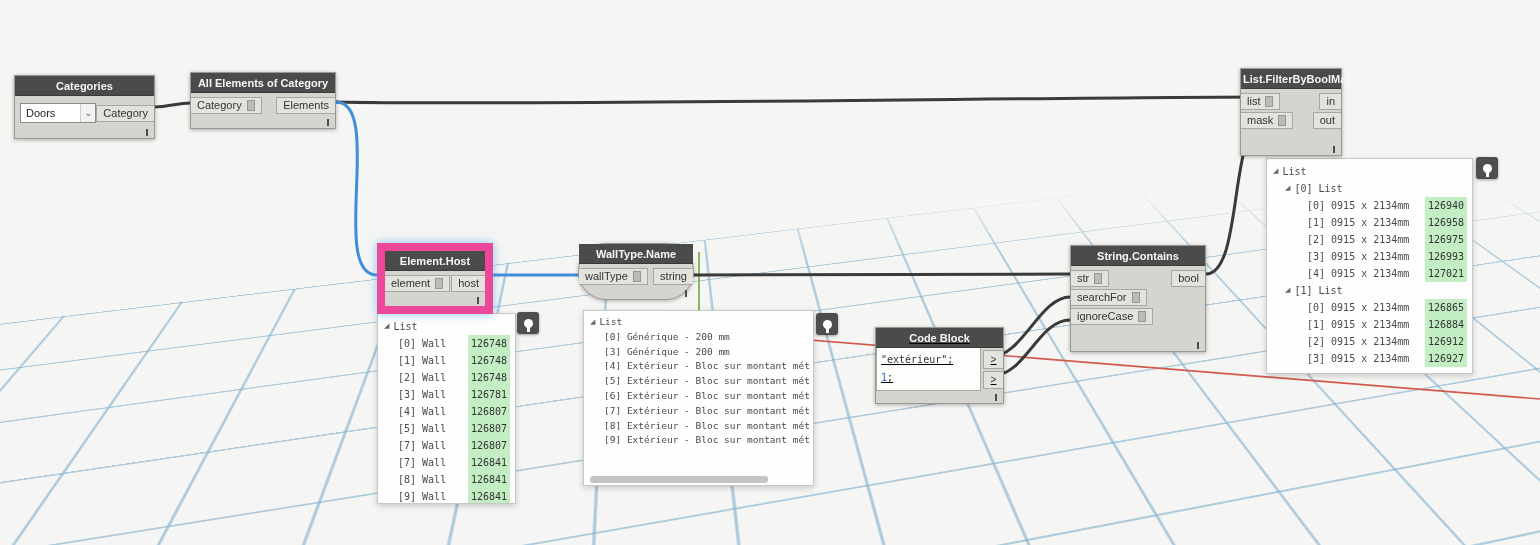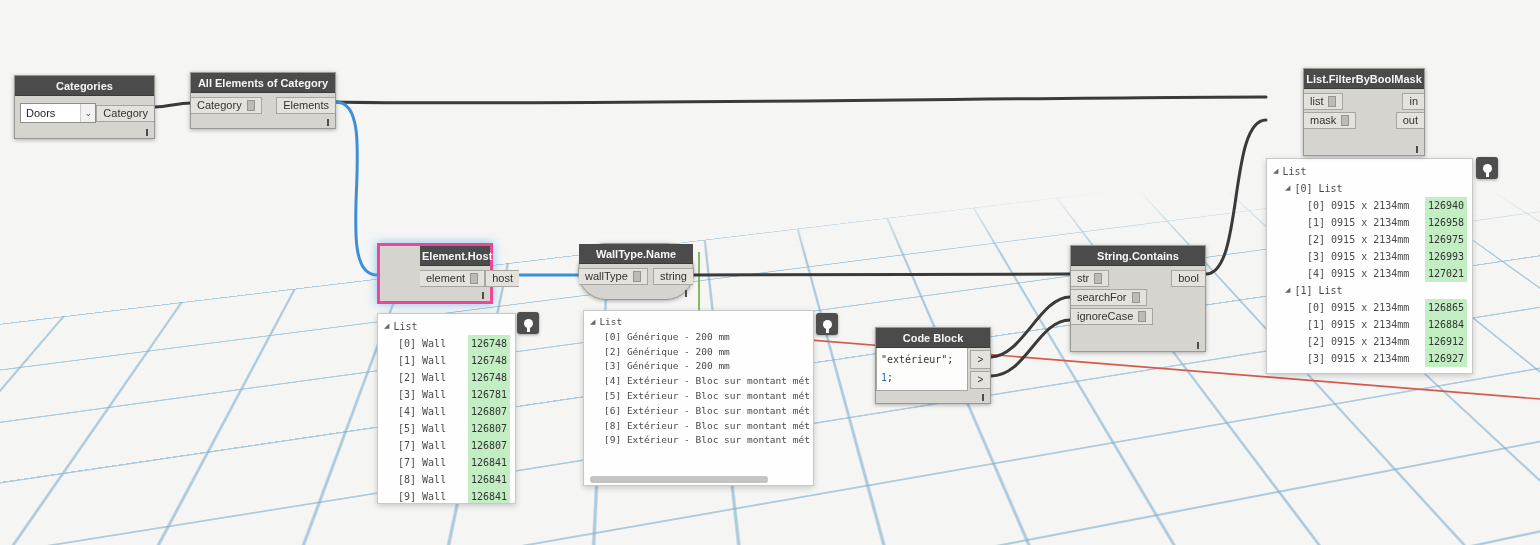--- a/index.html
+++ b/index.html
@@ -25,40 +25,40 @@
   svg.wires { position:absolute; inset:0; z-index:3; }
   path.wire { fill:none; stroke:#3a3a3a; stroke-width:3; stroke-linecap:round; }
   path.wire.blue { stroke:#3f8ed8; }
   path.axis { fill:none; stroke-width:1.6; }
   .axis-green { stroke:#6aa93c; }
   .axis-red { stroke:#d25b4e; }
 
   
   .node { position:absolute; background:#d6d4ce; border:1px solid #9a9892; z-index:5;
           box-shadow:0 1px 4px rgba(0,0,0,.30); }
-  .node.selected { border:3px solid #ec4899; box-shadow:0 0 9px rgba(70,170,230,.65);padding-left:40px; }
+  .node.selected { border:8px solid #ec4899; box-shadow:0 0 9px rgba(70,170,230,.65); }
   .nhead { background:#4b4b4b; color:#f6f6f6; font-size:11px; font-weight:bold; text-align:center;
            padding:4px 2px 3px; border-bottom:1px solid #3a3a3a; white-space:nowrap; }
   .nbody { padding-top:4px; }
   .prow-node { display:flex; justify-content:space-between; align-items:flex-start; margin-bottom:2px; }
   .port { background:#e4e2dc; border:1px solid #a8a6a0; font-size:11px; color:#333;
           padding:3px 6px; display:flex; align-items:center; gap:5px; line-height:1.1; height:17px; }
   .port.in  { border-left:none; }
   .port.out { border-right:none; margin-left:auto; }
   .pmark { width:8px; height:11px; background:#bdbbb5; border:1px solid #97958f; display:inline-block; }
   .nfoot { height:12px; display:flex; justify-content:flex-end; align-items:center; padding-right:6px; }
   .lace { width:2px; height:7px; background:#4c4c4c; }
 
   .n-categories     { left:14px;   top:75px;  width:141px; }
   .n-allelements    { left:190px;  top:72px;  width:146px; }
   .n-elementhost    { left:377px;  top:243px; width:116px; }
   .n-walltype       { left:578px;  top:243px; width:116px;border-radius:28px; }
-  .n-codeblock      { left:875px;  top:327px; width:116px; }
+  .n-codeblock      { left:875px;  top:327px; width:129px;text-decoration:underline; }
   .n-stringcontains { left:1070px; top:245px; width:136px; }
-  .n-filtermask     { left:1303px; top:68px;  width:122px; }
+  .n-filtermask     { left:1240px; top:68px;  width:102px; }
 
   .cat-row { display:flex; justify-content:flex-start; align-items:center; padding:3px 0 3px 5px; }
   .dropdown { background:#ffffff; border:1px solid #8f8d88; display:flex; align-items:center;
               justify-content:space-between; width:80px; height:20px; font-size:11px; color:#222; padding-left:5px; }
   .dd-arrow { width:15px; height:18px; border-left:1px solid #cccccc; background:#f2f2f0; color:#555;
               display:flex; align-items:center; justify-content:center; font-size:9px; }
 
   .cb-body { display:flex; align-items:stretch; }
   .cb-code { background:#fdfdfc; flex:1; border:1px solid #a8a6a0; border-top:none;
              font-family:"DejaVu Sans Mono", monospace; font-size:10px; color:#333; padding:3px 4px; }
@@ -280,25 +280,25 @@
     <div class="prow pl-item"><span>[8] Wall</span><span class="idchip">126841</span></div>
     <div class="prow pl-item"><span>[9] Wall</span><span class="idchip">126841</span></div>
   </div>
   <div class="pin pin-elementhost">
       <span class="pin-glyph"></span>
     </div>
 
   <div class="preview preview-walltype">
     <div class="prow pl-root"><span class="expander">◢</span><span>List</span></div>
     <div class="prow pl-item"><span>[0] Générique - 200 mm</span></div>
-    <div class="prow pl-item"><span>[2] Générique - 200 mm</span></div>
     <div class="prow pl-item"><span>[3] Générique - 200 mm</span></div>
     <div class="prow pl-item"><span>[4] Extérieur - Bloc sur montant mét</span></div>
     <div class="prow pl-item"><span>[5] Extérieur - Bloc sur montant mét</span></div>
     <div class="prow pl-item"><span>[6] Extérieur - Bloc sur montant mét</span></div>
+    <div class="prow pl-item"><span>[7] Extérieur - Bloc sur montant mét</span></div>
     <div class="prow pl-item"><span>[8] Extérieur - Bloc sur montant mét</span></div>
     <div class="prow pl-item"><span>[9] Extérieur - Bloc sur montant mét</span></div>
     <div class="hscroll"></div>
   </div>
   <div class="pin pin-walltype">
       <span class="pin-glyph"></span>
     </div>
 
   <div class="preview preview-filtermask">
     <div class="prow pl-root"><span class="expander">◢</span><span>List</span></div>

